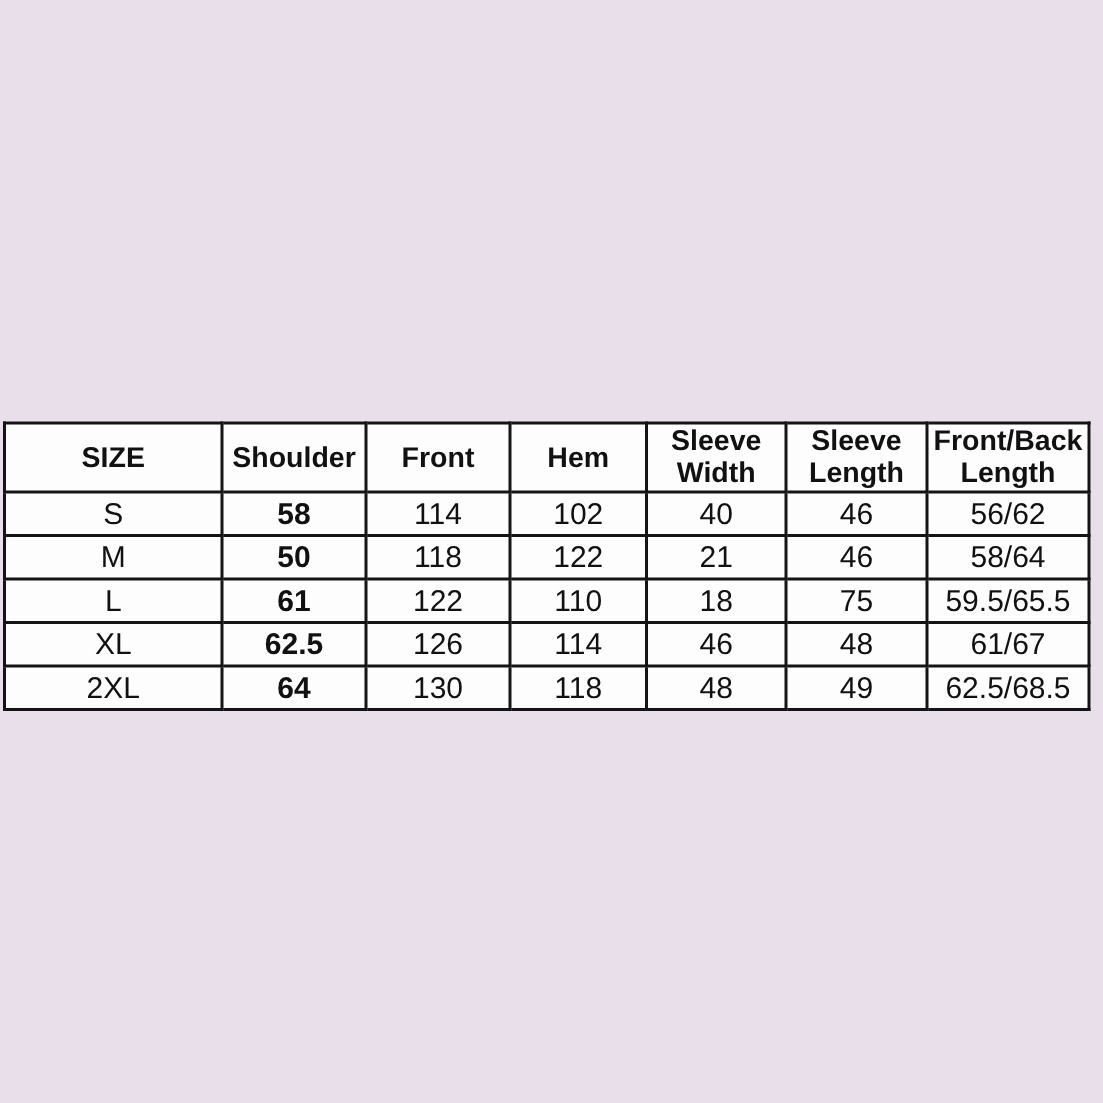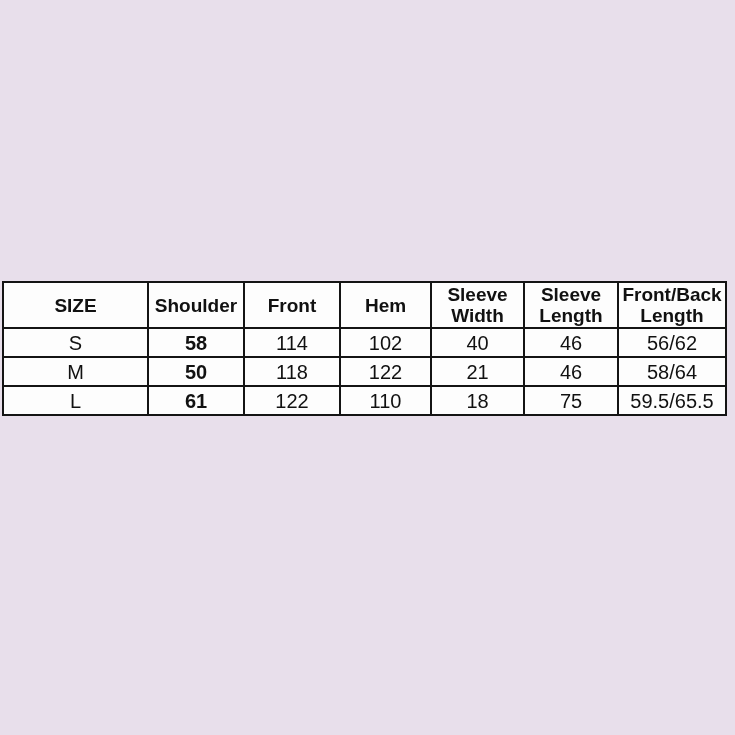--- a/index.html
+++ b/index.html
@@ -104,15 +104,33 @@
       </tr>
       <tr>
         <td>L</td>
         <td>61</td>
         <td>122</td>
         <td>110</td>
         <td>18</td>
         <td>75</td>
         <td>59.5/65.5</td>
       </tr>
+      <tr>
+        <td>XL</td>
+        <td>62.5</td>
+        <td>126</td>
+        <td>114</td>
+        <td>46</td>
+        <td>48</td>
+        <td>61/67</td>
+      </tr>
+      <tr>
+        <td>2XL</td>
+        <td>64</td>
+        <td>130</td>
+        <td>118</td>
+        <td>48</td>
+        <td>49</td>
+        <td>62.5/68.5</td>
+      </tr>
     </tbody>
   </table>
 </div>
 
 </body></html>

